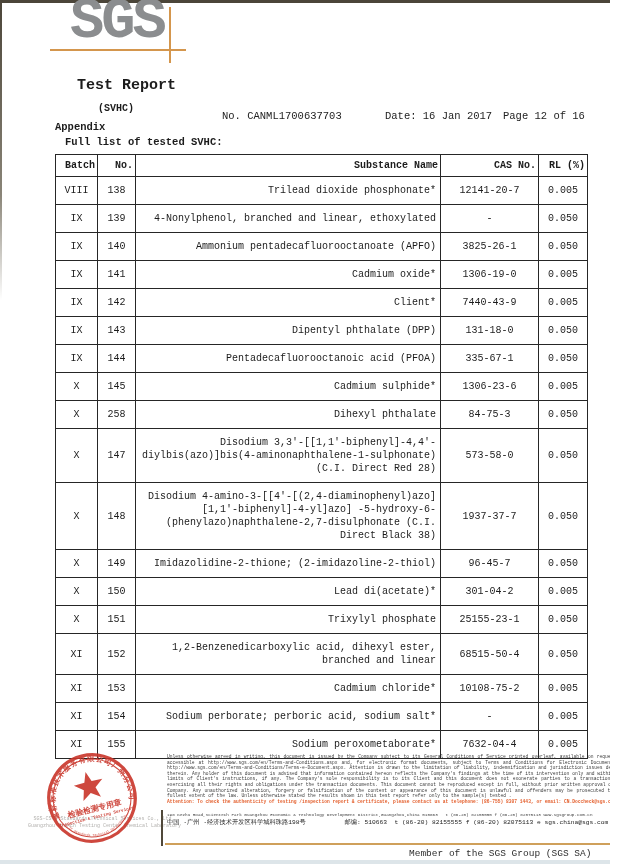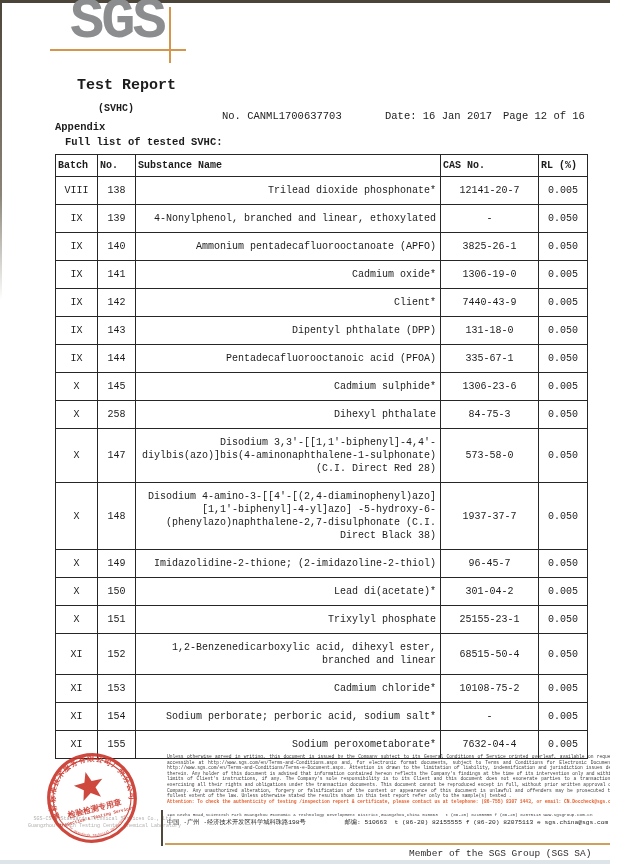--- a/index.html
+++ b/index.html
@@ -28,21 +28,21 @@
   .meta-date{left:385px;top:81px;}
   .meta-page{left:503px;top:81px;}
   .appendix{left:55px;top:121px;font-size:10.5px;font-weight:bold;}
   .list-label{left:65px;top:136px;font-size:10.5px;font-weight:bold;}
 
   
   table.svhc{position:absolute;left:55px;top:154px;width:532px;
     border-collapse:collapse;table-layout:fixed;}
   table.svhc th,table.svhc td{border:1px solid #262626;font-size:10px;line-height:13px;
     vertical-align:middle;color:#1c1c1c;}
-  table.svhc th{font-weight:bold;text-align:left;padding:4px 2px;}
+  table.svhc th{font-weight:bold;text-align:right;padding:4px 2px;}
   table.svhc td{padding:7px 4px;}
   td.c{text-align:center;}
   td.sub{text-align:right;padding-left:5px;padding-right:5px;overflow-wrap:break-word;}
 
   
   .scale-half{width:200%;transform:scale(.5);transform-origin:0 0;}
   .fineprint{position:absolute;left:167px;top:754px;width:458px;}
   .fp-text{font-size:9.2px;line-height:11.1px;text-align:justify;color:#3d3d3d;}
   .fp-attn{font-size:9.2px;line-height:11px;font-weight:bold;color:var(--attention-orange,#e4602e);margin-top:1px;}
   .addr{position:absolute;left:167px;top:812px;width:458px;}

